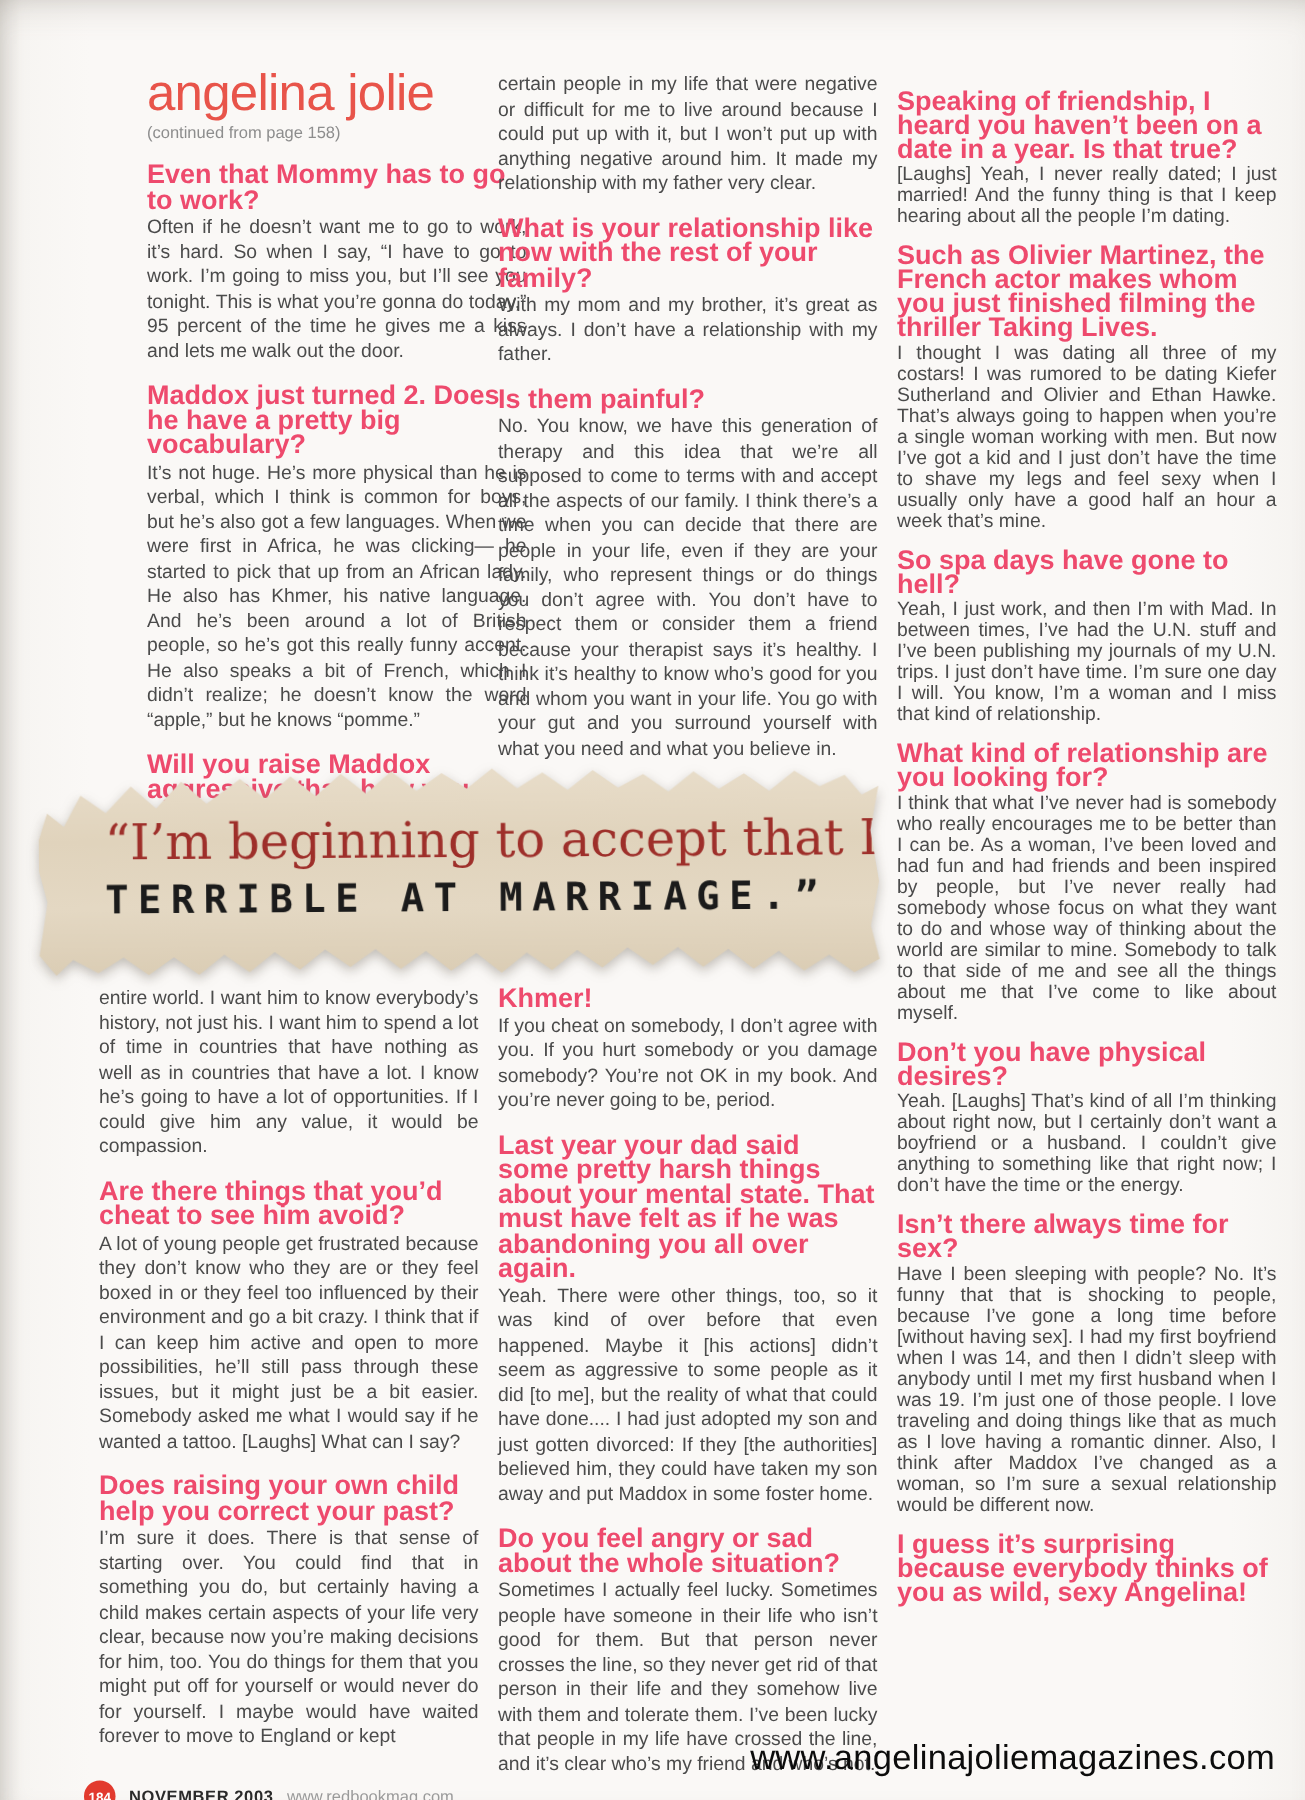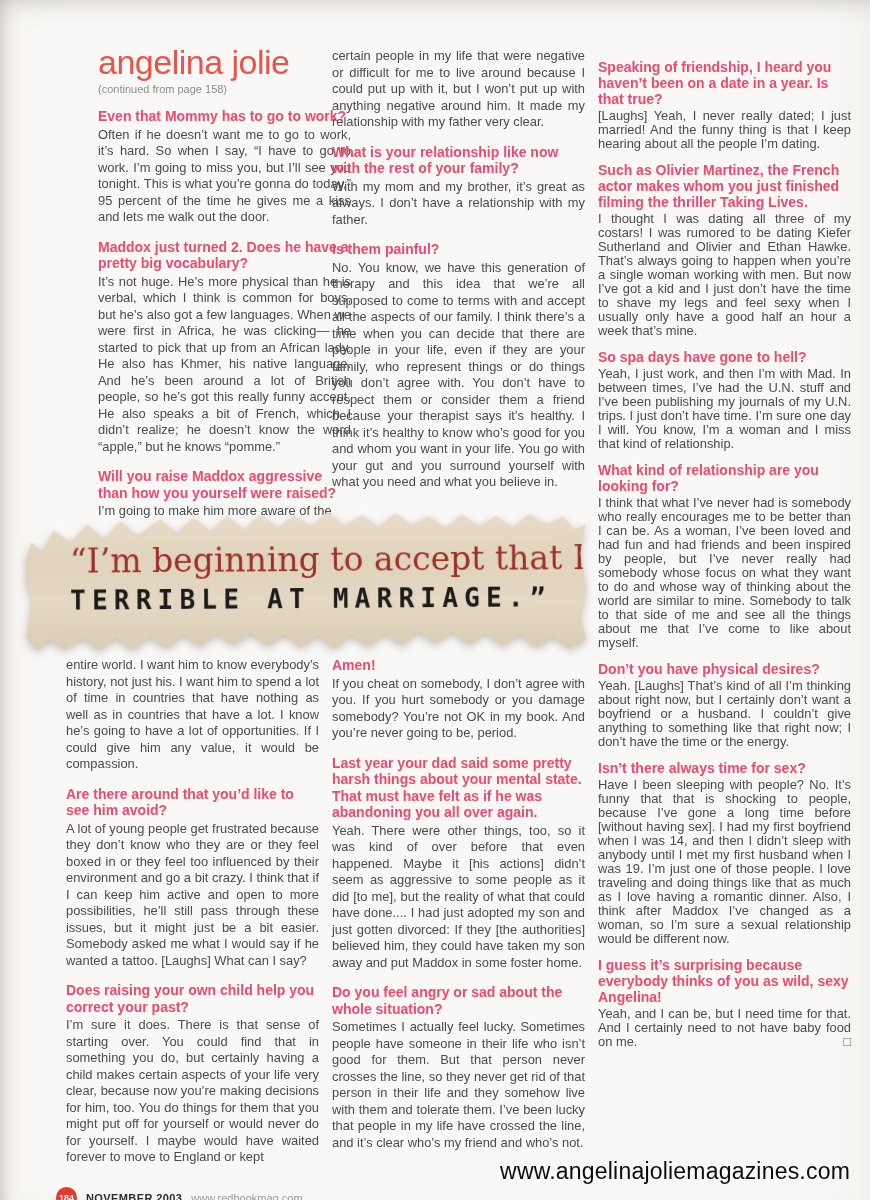--- a/index.html
+++ b/index.html
@@ -32,21 +32,21 @@
   #col-mid-bottom{left:332px;top:657px;}
 
   .mag-title{
     font-size:34px;line-height:36px;letter-spacing:-0.5px;
     color:var(--title-accent);font-weight:400;
   }
   .continued{font-size:11px;color:#8d8d8d;margin-top:3px;}
 
   .q{
     color:var(--question-accent);font-weight:bold;
-    font-size:14px;line-height:16.5px;
+    font-size:18px;line-height:16.5px;
     margin:13px 0 2px;
   }
   .col > .q:first-child{margin-top:0;}
   .a{
     color:var(--body-text);
     font-size:12.9px;line-height:16.5px;
     text-align:justify;
   }
   #col-right .a{line-height:14px;}
   #col-right .q{line-height:16px;margin-top:11px;}
@@ -126,39 +126,38 @@
       <div class="a">I thought I was dating all three of my costars! I was rumored to be dating Kiefer Sutherland and Olivier and Ethan Hawke. That’s always going to happen when you’re a single woman working with men. But now I’ve got a kid and I just don’t have the time to shave my legs and feel sexy when I usually only have a good half an hour a week that’s mine.</div>
       <div class="q">So spa days have gone to hell?</div>
       <div class="a">Yeah, I just work, and then I’m with Mad. In between times, I’ve had the U.N. stuff and I’ve been publishing my journals of my U.N. trips. I just don’t have time. I’m sure one day I will. You know, I’m a woman and I miss that kind of relationship.</div>
       <div class="q">What kind of relationship are you looking for?</div>
       <div class="a">I think that what I’ve never had is somebody who really encourages me to be better than I can be. As a woman, I’ve been loved and had fun and had friends and been inspired by people, but I’ve never really had somebody whose focus on what they want to do and whose way of thinking about the world are similar to mine. Somebody to talk to that side of me and see all the things about me that I’ve come to like about myself.</div>
       <div class="q">Don’t you have physical desires?</div>
       <div class="a">Yeah. [Laughs] That’s kind of all I’m thinking about right now, but I certainly don’t want a boyfriend or a husband. I couldn’t give anything to something like that right now; I don’t have the time or the energy.</div>
       <div class="q">Isn’t there always time for sex?</div>
       <div class="a">Have I been sleeping with people? No. It’s funny that that is shocking to people, because I’ve gone a long time before [without having sex]. I had my first boyfriend when I was 14, and then I didn’t sleep with anybody until I met my first husband when I was 19. I’m just one of those people. I love traveling and doing things like that as much as I love having a romantic dinner. Also, I think after Maddox I’ve changed as a woman, so I’m sure a sexual relationship would be different now.</div>
       <div class="q">I guess it’s surprising because everybody thinks of you as wild, sexy Angelina!</div>
-      <div class="a">Yeah, and I can be, but I need time for that. And I certainly need to not have baby food on me.<span class="endmark">□</span></div>
     </div>
 
   <div class="quote-wrap">
     <div class="quote-paper">
       <div class="quote-line1">“I’m beginning to accept that I’m</div>
       <div class="quote-line2">TERRIBLE AT MARRIAGE.”</div>
     </div>
   </div>
 
   <div class="col" id="col-left-bottom">
       <div class="a">entire world. I want him to know everybody’s history, not just his. I want him to spend a lot of time in countries that have nothing as well as in countries that have a lot. I know he’s going to have a lot of opportunities. If I could give him any value, it would be compassion.</div>
-      <div class="q">Are there around that you’d like to see him avoid?</div>
+      <div class="q">Are there things that you’d cheat to see him avoid?</div>
       <div class="a">A lot of young people get frustrated because they don’t know who they are or they feel boxed in or they feel too influenced by their environment and go a bit crazy. I think that if I can keep him active and open to more possibilities, he’ll still pass through these issues, but it might just be a bit easier. Somebody asked me what I would say if he wanted a tattoo. [Laughs] What can I say?</div>
       <div class="q">Does raising your own child help you correct your past?</div>
       <div class="a">I’m sure it does. There is that sense of starting over. You could find that in something you do, but certainly having a child makes certain aspects of your life very clear, because now you’re making decisions for him, too. You do things for them that you might put off for yourself or would never do for yourself. I maybe would have waited forever to move to England or kept</div>
     </div>
   <div class="col" id="col-mid-bottom">
-      <div class="q">Amen!</div>
+      <div class="q">Khmer!</div>
       <div class="a">If you cheat on somebody, I don’t agree with you. If you hurt somebody or you damage somebody? You’re not OK in my book. And you’re never going to be, period.</div>
       <div class="q">Last year your dad said some pretty harsh things about your mental state. That must have felt as if he was abandoning you all over again.</div>
       <div class="a">Yeah. There were other things, too, so it was kind of over before that even happened. Maybe it [his actions] didn’t seem as aggressive to some people as it did [to me], but the reality of what that could have done.... I had just adopted my son and just gotten divorced: If they [the authorities] believed him, they could have taken my son away and put Maddox in some foster home.</div>
       <div class="q">Do you feel angry or sad about the whole situation?</div>
       <div class="a">Sometimes I actually feel lucky. Sometimes people have someone in their life who isn’t good for them. But that person never crosses the line, so they never get rid of that person in their life and they somehow live with them and tolerate them. I’ve been lucky that people in my life have crossed the line, and it’s clear who’s my friend and who’s not.</div>
     </div>
 
   <div class="footer">
     <div class="page-badge">184</div>
     <div class="issue">NOVEMBER 2003</div>

